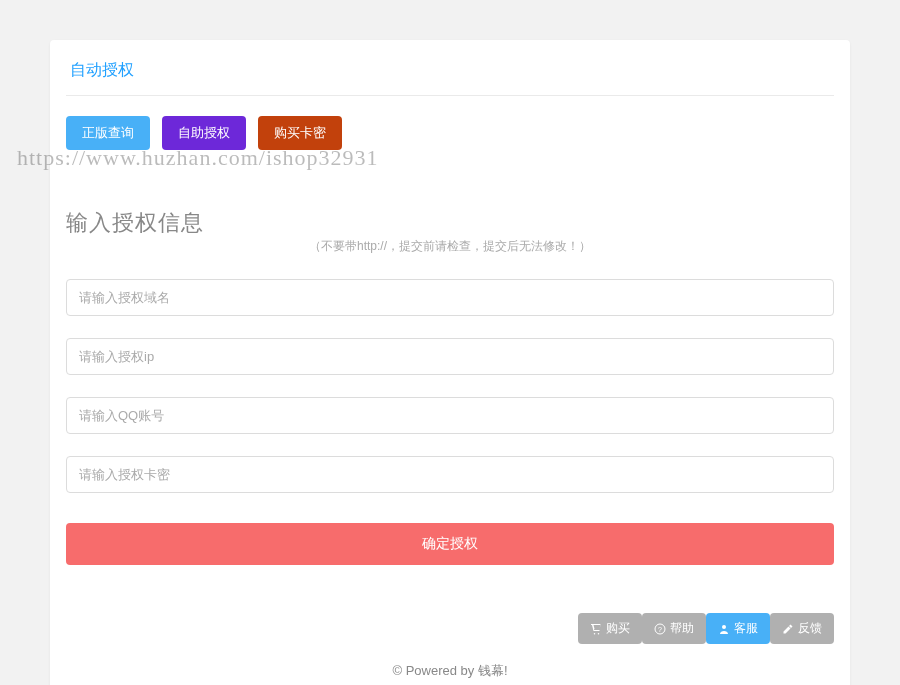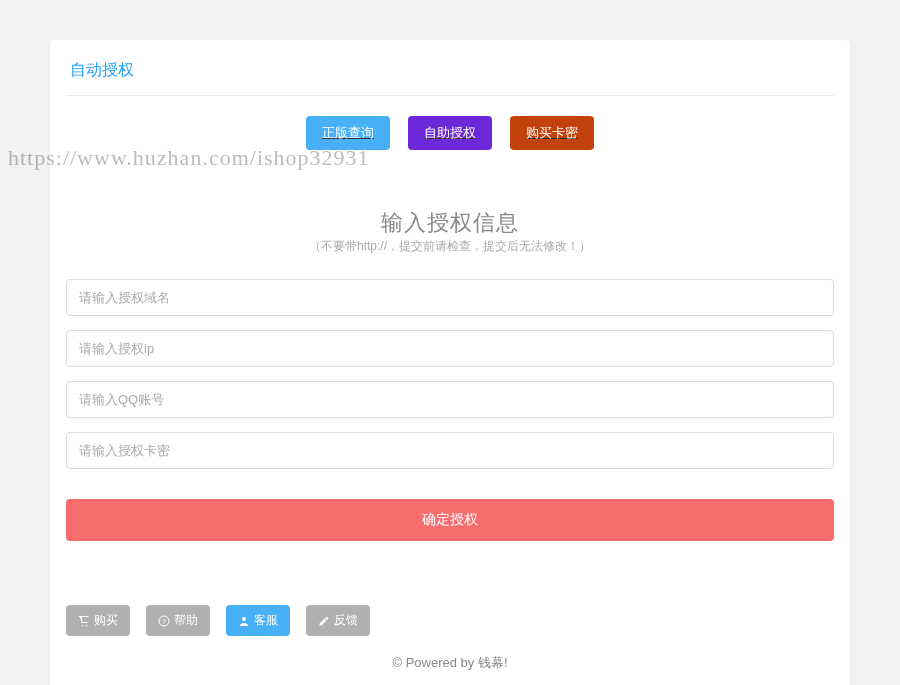--- a/index.html
+++ b/index.html
@@ -20,24 +20,22 @@
     }
     .header-title {
       color: #20a0ff;
       font-size: 16px;
       font-weight: 500;
       padding: 20px 4px 14px;
       border-bottom: 1px solid #eaeaea;
     }
     .button-row {
       display: flex;
-      justify-content: center;
-      gap: 18px;
+      gap: 12px;
       padding: 20px 0 16px;
-      text-decoration: underline;
     }
     .btn {
       display: inline-flex;
       align-items: center;
       justify-content: center;
       padding: 8px 16px;
       border-radius: 4px;
       color: #fff;
       font-size: 13px;
       border: none;
@@ -55,21 +53,20 @@
       text-align: center;
       padding: 14px 10px;
       font-size: 13px;
       position: relative;
     }
     .alert-bar .hl {
       color: #d9534f;
       font-weight: 500;
     }
     .section-title {
-      text-align: center;
       margin-top: 42px;
     }
     .section-title h2 {
       font-size: 22px;
       color: #888;
       font-weight: 400;
       letter-spacing: 1px;
     }
     .section-sub {
       text-align: center;
@@ -78,60 +75,60 @@
       margin-top: 0;
       margin-bottom: 24px;
     }
     .form-input {
       width: 100%;
       padding: 10px 12px;
       border: 1px solid #dcdcdc;
       border-radius: 4px;
       font-size: 13px;
       color: #555;
-      margin-bottom: 14px;
+      margin-bottom: 22px;
       outline: none;
     }
     .form-input::placeholder { color: #aaa; }
     .submit-btn {
       width: 100%;
       background: #f76c6c;
       color: #fff;
       border: none;
       padding: 12px 2px;
       border-radius: 4px;
       font-size: 14px;
       cursor: pointer;
-      margin-top: 16px;
+      margin-top: 8px;
     }
     .footer-btns {
       display: flex;
-      justify-content: flex-start;
-      gap: 16px;
-      margin-top: 64px;
+      justify-content: flex-end;
+      gap: 0;
+      margin-top: 48px;
     }
     .footer-btns .btn-sm svg,
     .footer-btns .btn-sm .icon-glyph {
       margin-right: 4px;
       width: 12px;
       height: 12px;
       display: inline-block;
       vertical-align: middle;
     }
     .footer-text {
       text-align: center;
       color: #888;
       font-size: 13px;
       margin-top: 18px;
     }
     .footer-text a { color: #888; text-decoration: none; }
     .watermark {
       position: absolute;
       top: 145px;
-      left: 8px;
+      left: 17px;
       color: rgba(60,60,60,0.35);
       font-size: 22px;
       font-family: Georgia, serif;
       letter-spacing: 1px;
       pointer-events: none;
       user-select: none;
       z-index: 10;
     }
   </style>
 </head>

